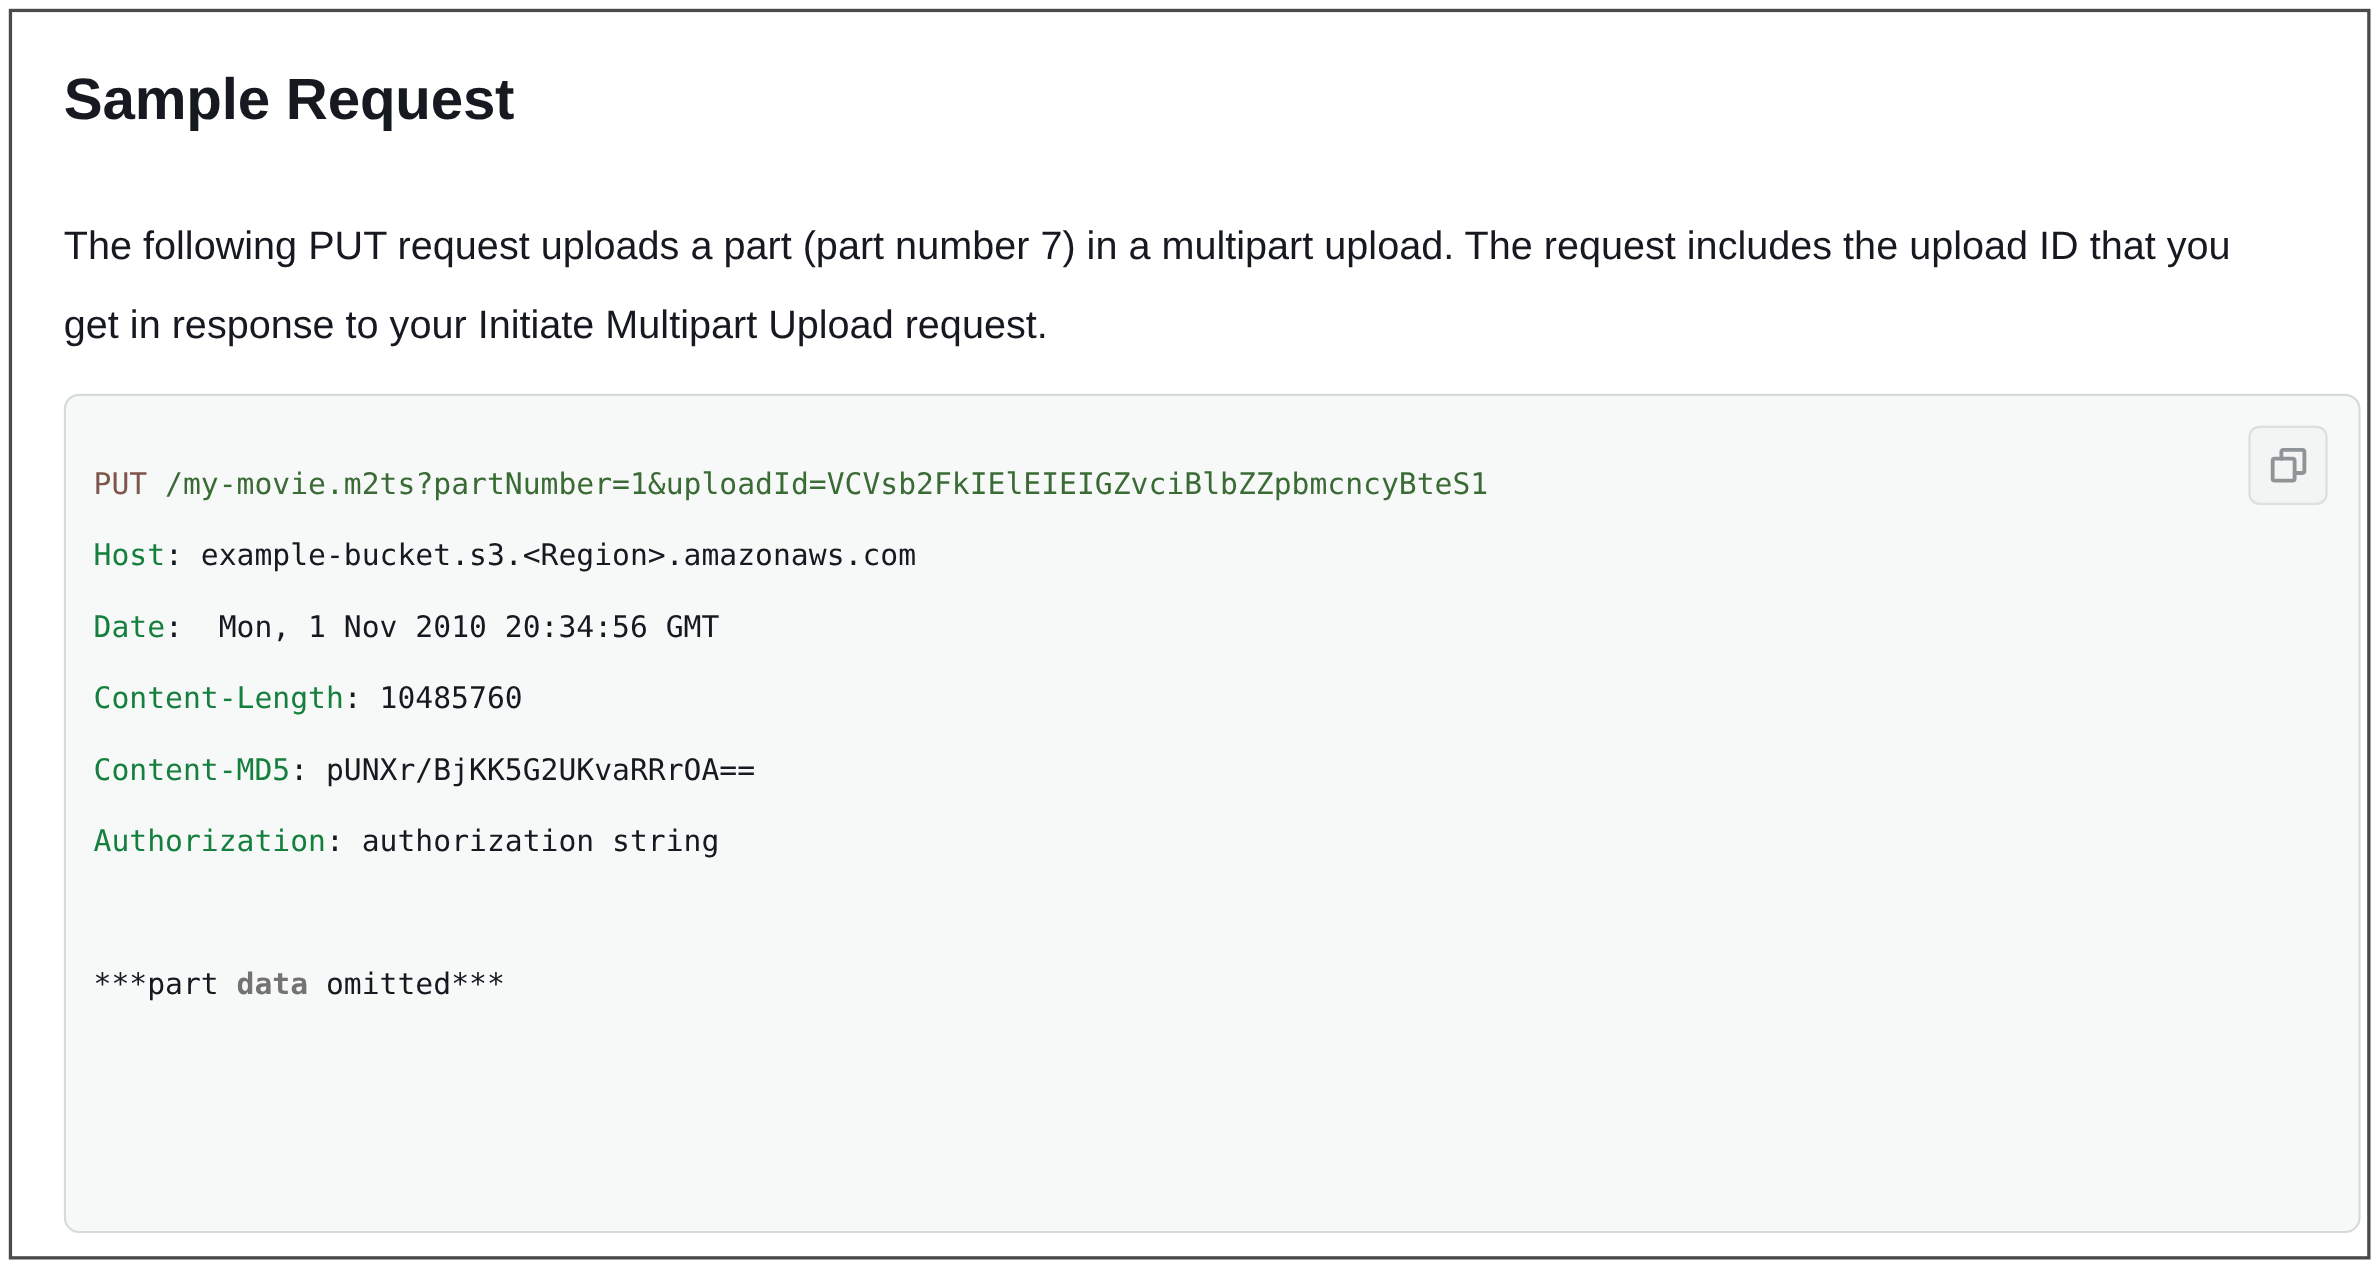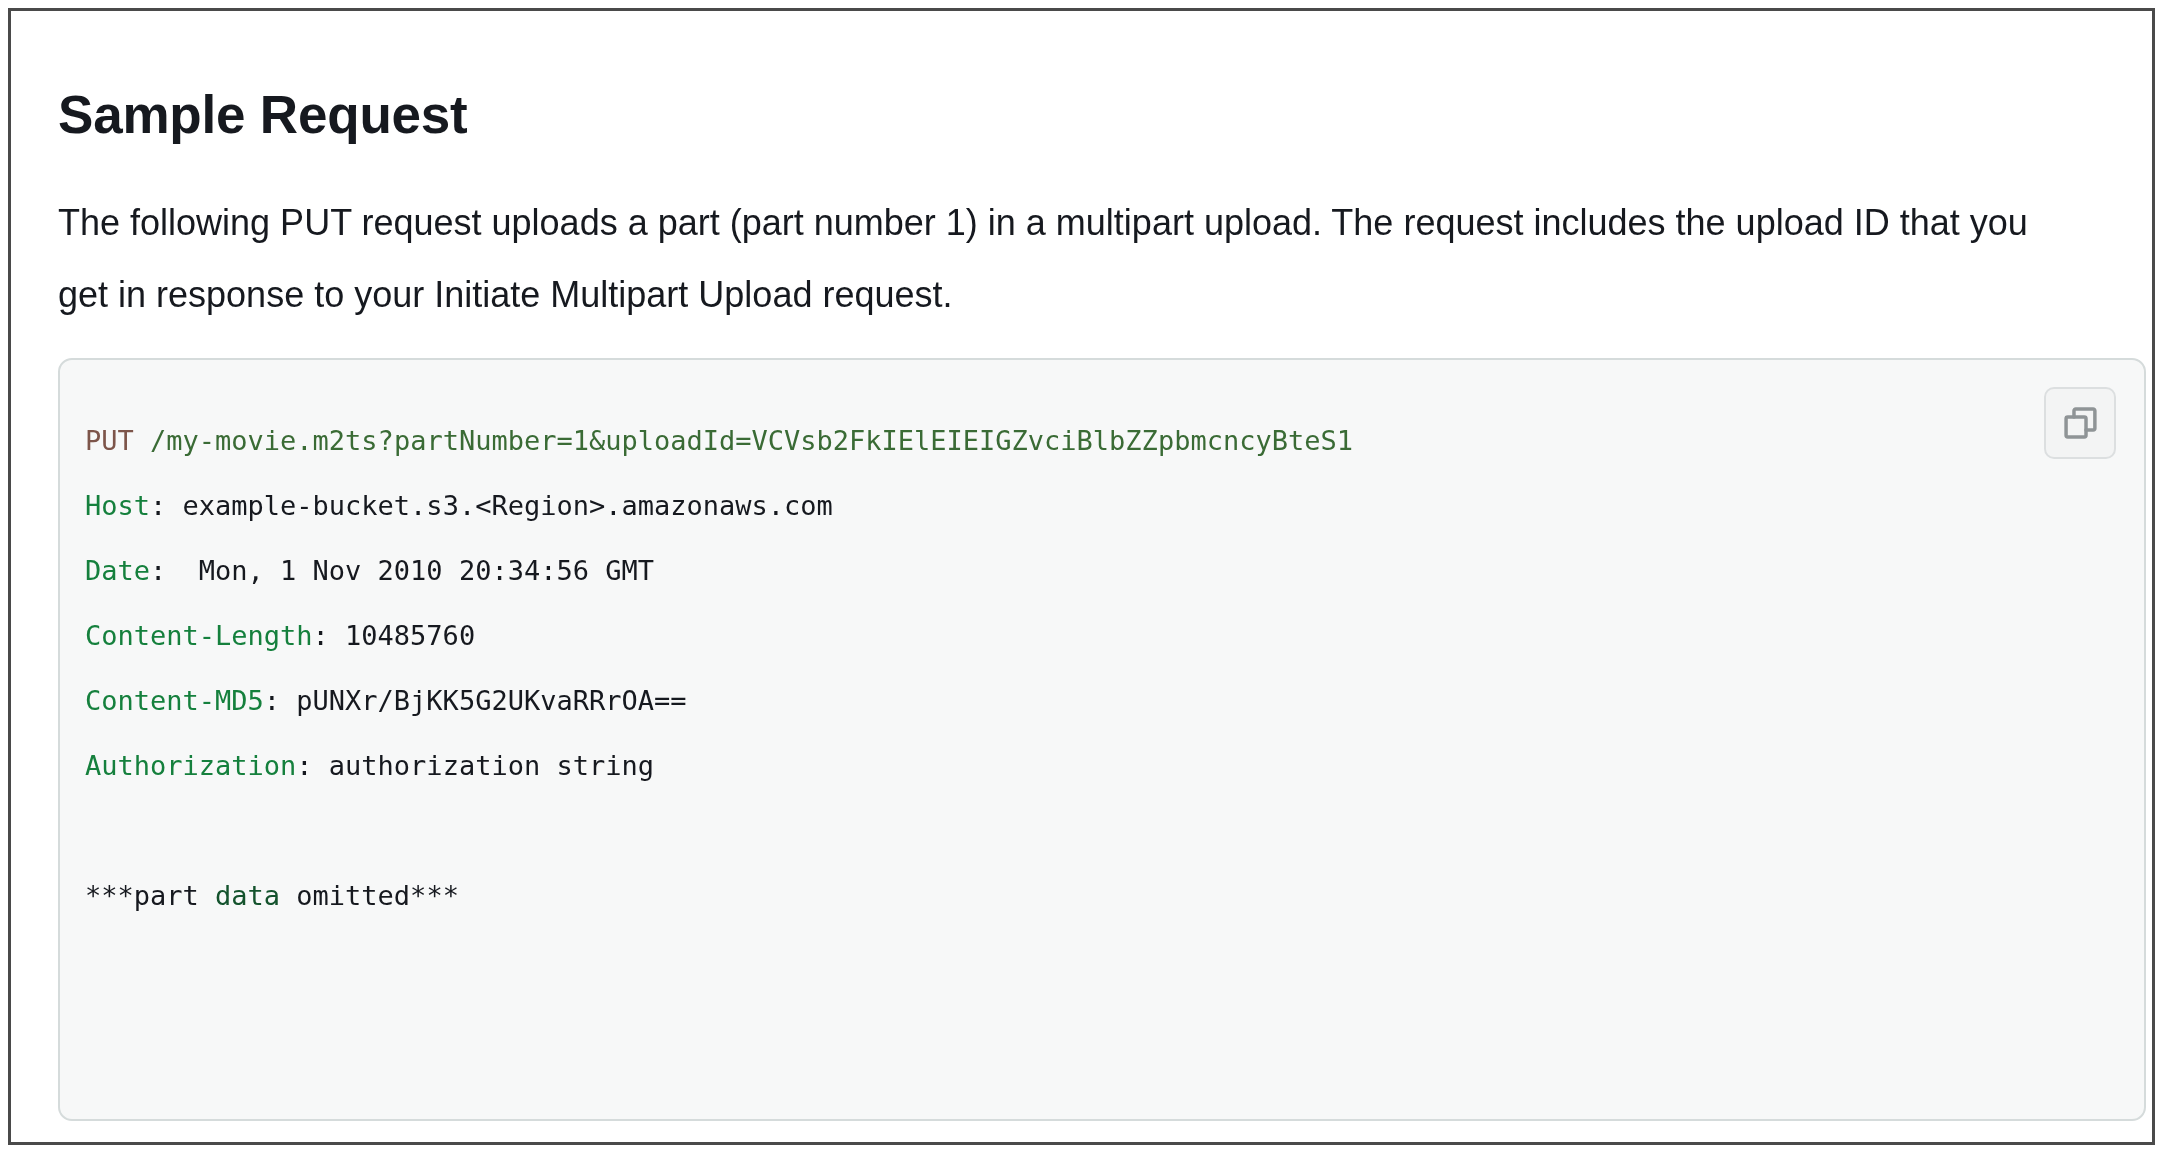--- a/index.html
+++ b/index.html
@@ -31,21 +31,21 @@
     left: 0;
     top: 0;
     right: 0;
     bottom: 0;
     padding: 0;
   }
 
   .page-title {
     position: absolute;
     left: 47px;
-    top: 38px;
+    top: 14px;
     font-size: 53px;
     font-weight: bold;
     color: #16191f;
     letter-spacing: -0.2px;
     line-height: 1.15;
     white-space: nowrap;
   }
 
   .intro-paragraph {
     position: absolute;
@@ -114,33 +114,33 @@
 
   .code-line {
     white-space: pre;
     min-height: 65px;
   }
 
   .tok-method   { color: #7d554a; }
   .tok-path     { color: #3a6b35; }
   .tok-header   { color: #15803d; }
   .tok-plain    { color: #16191f; }
-  .tok-emph     { color: #14532d; }
+  .tok-emph     { color: #737373; font-weight: bold; }
 
   .blank-line { height: 65px; }
 </style>
 </head>
 <body>
 
 <div class="page-frame">
   <div class="content">
 
     <h1 class="page-title">Sample Request</h1>
 
-    <p class="intro-paragraph">The following PUT request uploads a part (part number 1) in a multipart upload. The request includes the upload ID that you get in response to your Initiate Multipart Upload request.</p>
+    <p class="intro-paragraph">The following PUT request uploads a part (part number 7) in a multipart upload. The request includes the upload ID that you get in response to your Initiate Multipart Upload request.</p>
 
     <div class="code-card">
 
       <div class="copy-button" title="Copy">
         <span>
           <svg class="copy-icon-svg" viewBox="0 0 24 24" fill="none" stroke="#8f9496" stroke-width="2.2" stroke-linecap="round" stroke-linejoin="round">
             <rect x="3.2" y="8.2" width="12.6" height="12.6" rx="1.1"></rect>
             <path d="M8.2 8.2 V4.2 a1.1 1.1 0 0 1 1.1 -1.1 H20.3 a1.1 1.1 0 0 1 1.1 1.1 V15.3 a1.1 1.1 0 0 1 -1.1 1.1 H15.8"></path>
           </svg>
         </span>

